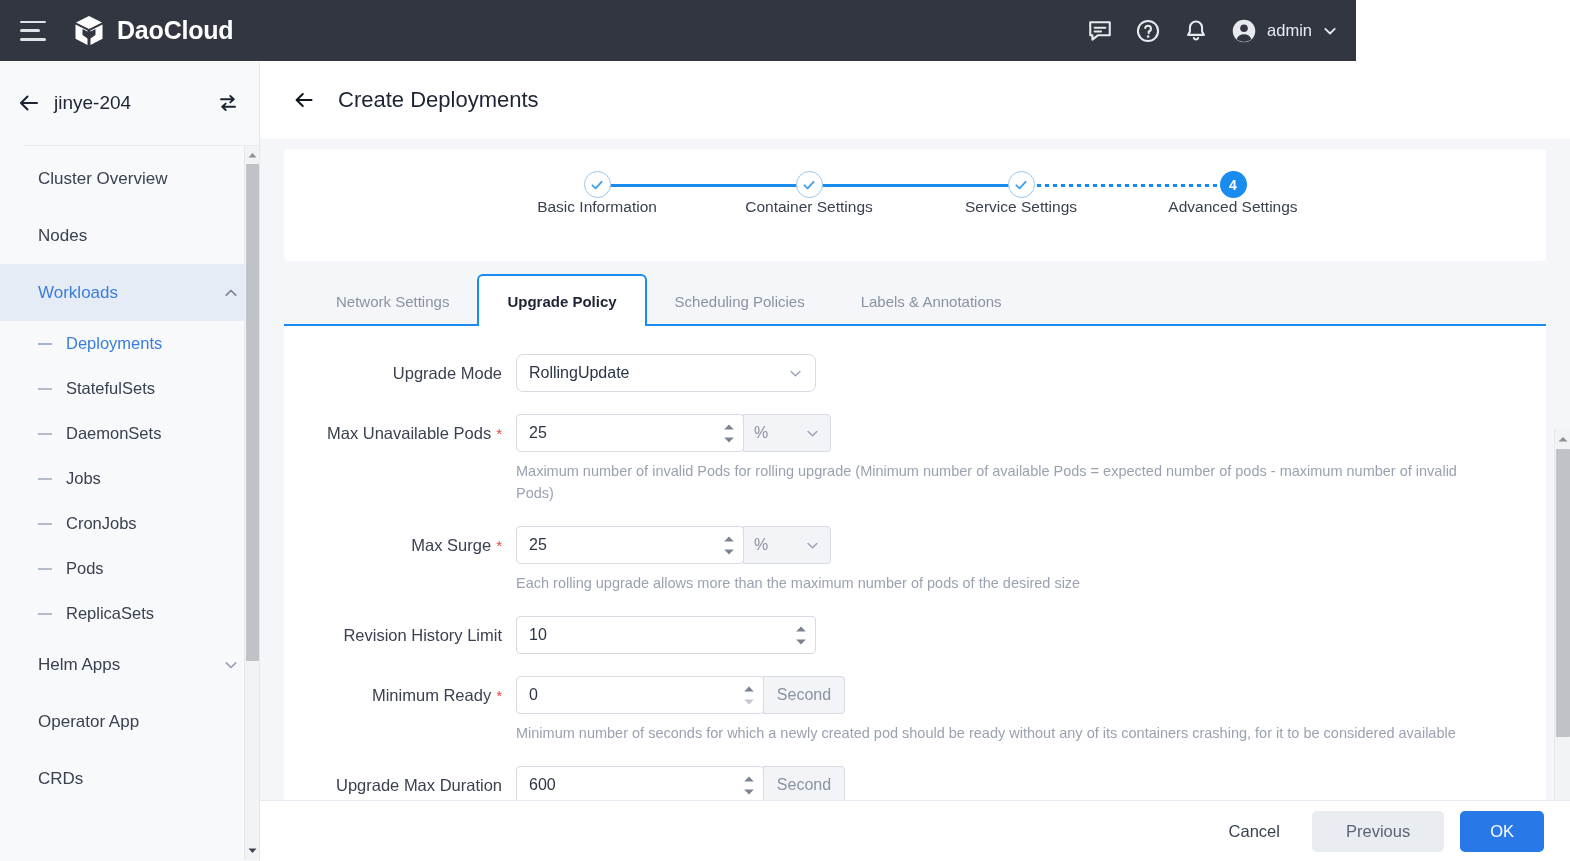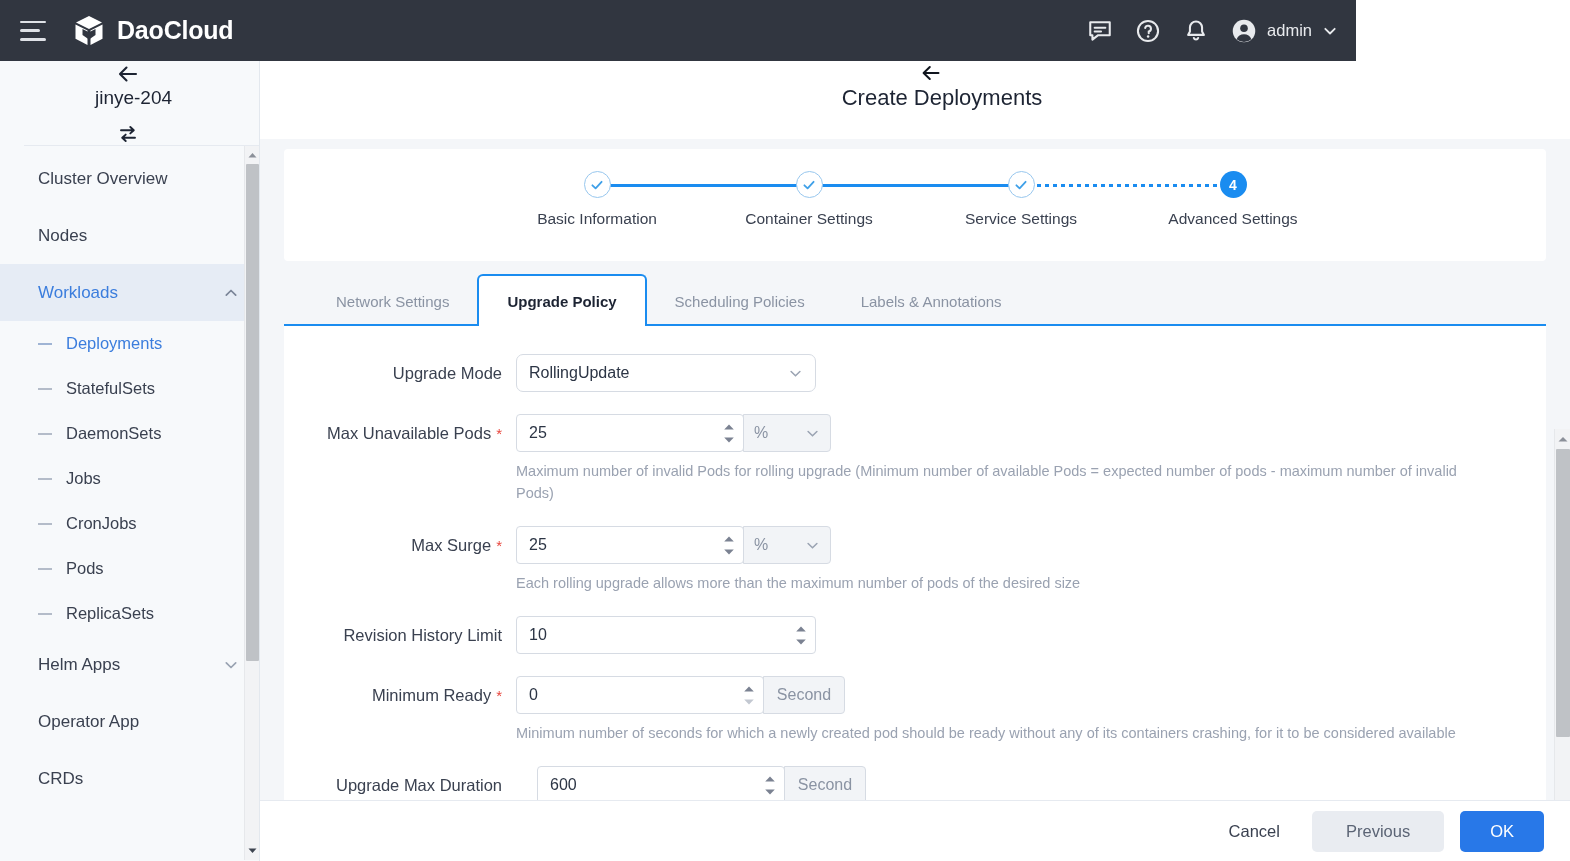--- a/index.html
+++ b/index.html
@@ -41,21 +41,21 @@
   .user-wrap { display: flex; align-items: center; gap: 10px; cursor: pointer; }
   .user-name { color: #e8eaed; font-size: 16.5px; }
   .caret-down-white { width: 16px; height: 16px; display:block; }
 
   
   .sidebar {
     position: absolute; top: 61px; left: 0; width: 260px; height: 800px;
     background: #f7f9fb; border-right: 1px solid #e3e8ee;
   }
   .sb-head {
-    height: 84px; display: flex; align-items: center; padding: 0 20px 0 16px; flex-direction: column;
+    height: 84px; display: flex; align-items: center; padding: 0 20px 0 16px;
   }
   .sb-back { width: 26px; height: 26px; cursor: pointer; flex: 0 0 auto; }
   .sb-cluster {
     flex: 1 1 auto; margin-left: 12px; font-size: 19px; color: #1d2433; font-weight: 500;
   }
   .sb-swap { width: 22px; height: 22px; cursor: pointer; flex: 0 0 auto; }
 
   .sb-divider { height:1px; background:#e6eaf0; margin: 0 0 0 24px; }
 
   .sb-scroll {
@@ -97,21 +97,20 @@
   }
 
   
   .main {
     position: absolute; top: 61px; left: 260px;
     width: 1310px; height: 800px; background: #ffffff;
   }
   .page-head {
     height: 78px; display: flex; align-items: center; padding-left: 32px;
     background: #ffffff;
-    flex-direction: column;
   }
   .ph-back { width: 24px; height: 24px; cursor: pointer; }
   .ph-title { margin-left: 22px; font-size: 22px; color: #1d2433; }
 
   .content-area {
     position: relative; height: 722px; background: #f4f6f9; overflow: hidden;
   }
 
   
   .step-card {
@@ -125,21 +124,21 @@
   .step { width: 212px; position: relative; text-align: center; }
   .step-dot {
     width: 27px; height: 27px; border-radius: 50%; margin: 0 auto;
     display: flex; align-items: center; justify-content: center;
     position: relative; z-index: 2; background: #fff;
   }
   .step-dot.done { border: 1.6px solid #98c7ee; }
   .step-dot.current { background: #1a8cf0; color: #fff; font-size: 14px; font-weight: 600; }
   .step-check { width: 14px; height: 14px; display:block; }
   .step-label {
-    margin-top: 12px; font-size: 15.5px; color: #3a4150; white-space: nowrap;
+    font-size: 15.5px; color: #3a4150; white-space: nowrap;
   }
   .step-line {
     position: absolute; top: 13px; height: 3px; width: 212px; left: 106px; z-index: 1;
   }
   .step-line.solid { background: #1a8cf0; }
   .step-line.dotted {
     background-image: linear-gradient(to right, #1a8cf0 0 4px, transparent 4px 8px);
     background-size: 8px 3px; background-repeat: repeat-x; height: 3px;
   }
 
@@ -572,21 +571,21 @@
                 <div class="hint">Minimum number of seconds for which a newly created pod should be ready without any of its containers crashing, for it to be considered available</div>
               </div>
             </div>
 
             <div class="spacer-22"></div>
 
             <div class="row row-cut">
               <div class="row-label">Upgrade Max Duration</div>
               <div class="field-col">
                 <div class="num-group">
-                  <div class="num-box" style="width:248px;margin-left:21px;">
+                  <div class="num-box" style="width:248px;">
                     <span class="num-val">600</span>
                     <span class="spin">
                       <svg class="tri" viewBox="0 0 12 8">
                           <path d="M1.2 6.4 L6 1.4 L10.8 6.4 Z" fill="#7b8292"></path>
                         </svg>
                       <svg class="tri" viewBox="0 0 12 8">
                           <path d="M1.2 1.6 L6 6.6 L10.8 1.6 Z" fill="#7b8292"></path>
                         </svg>
                     </span>
                   </div>

